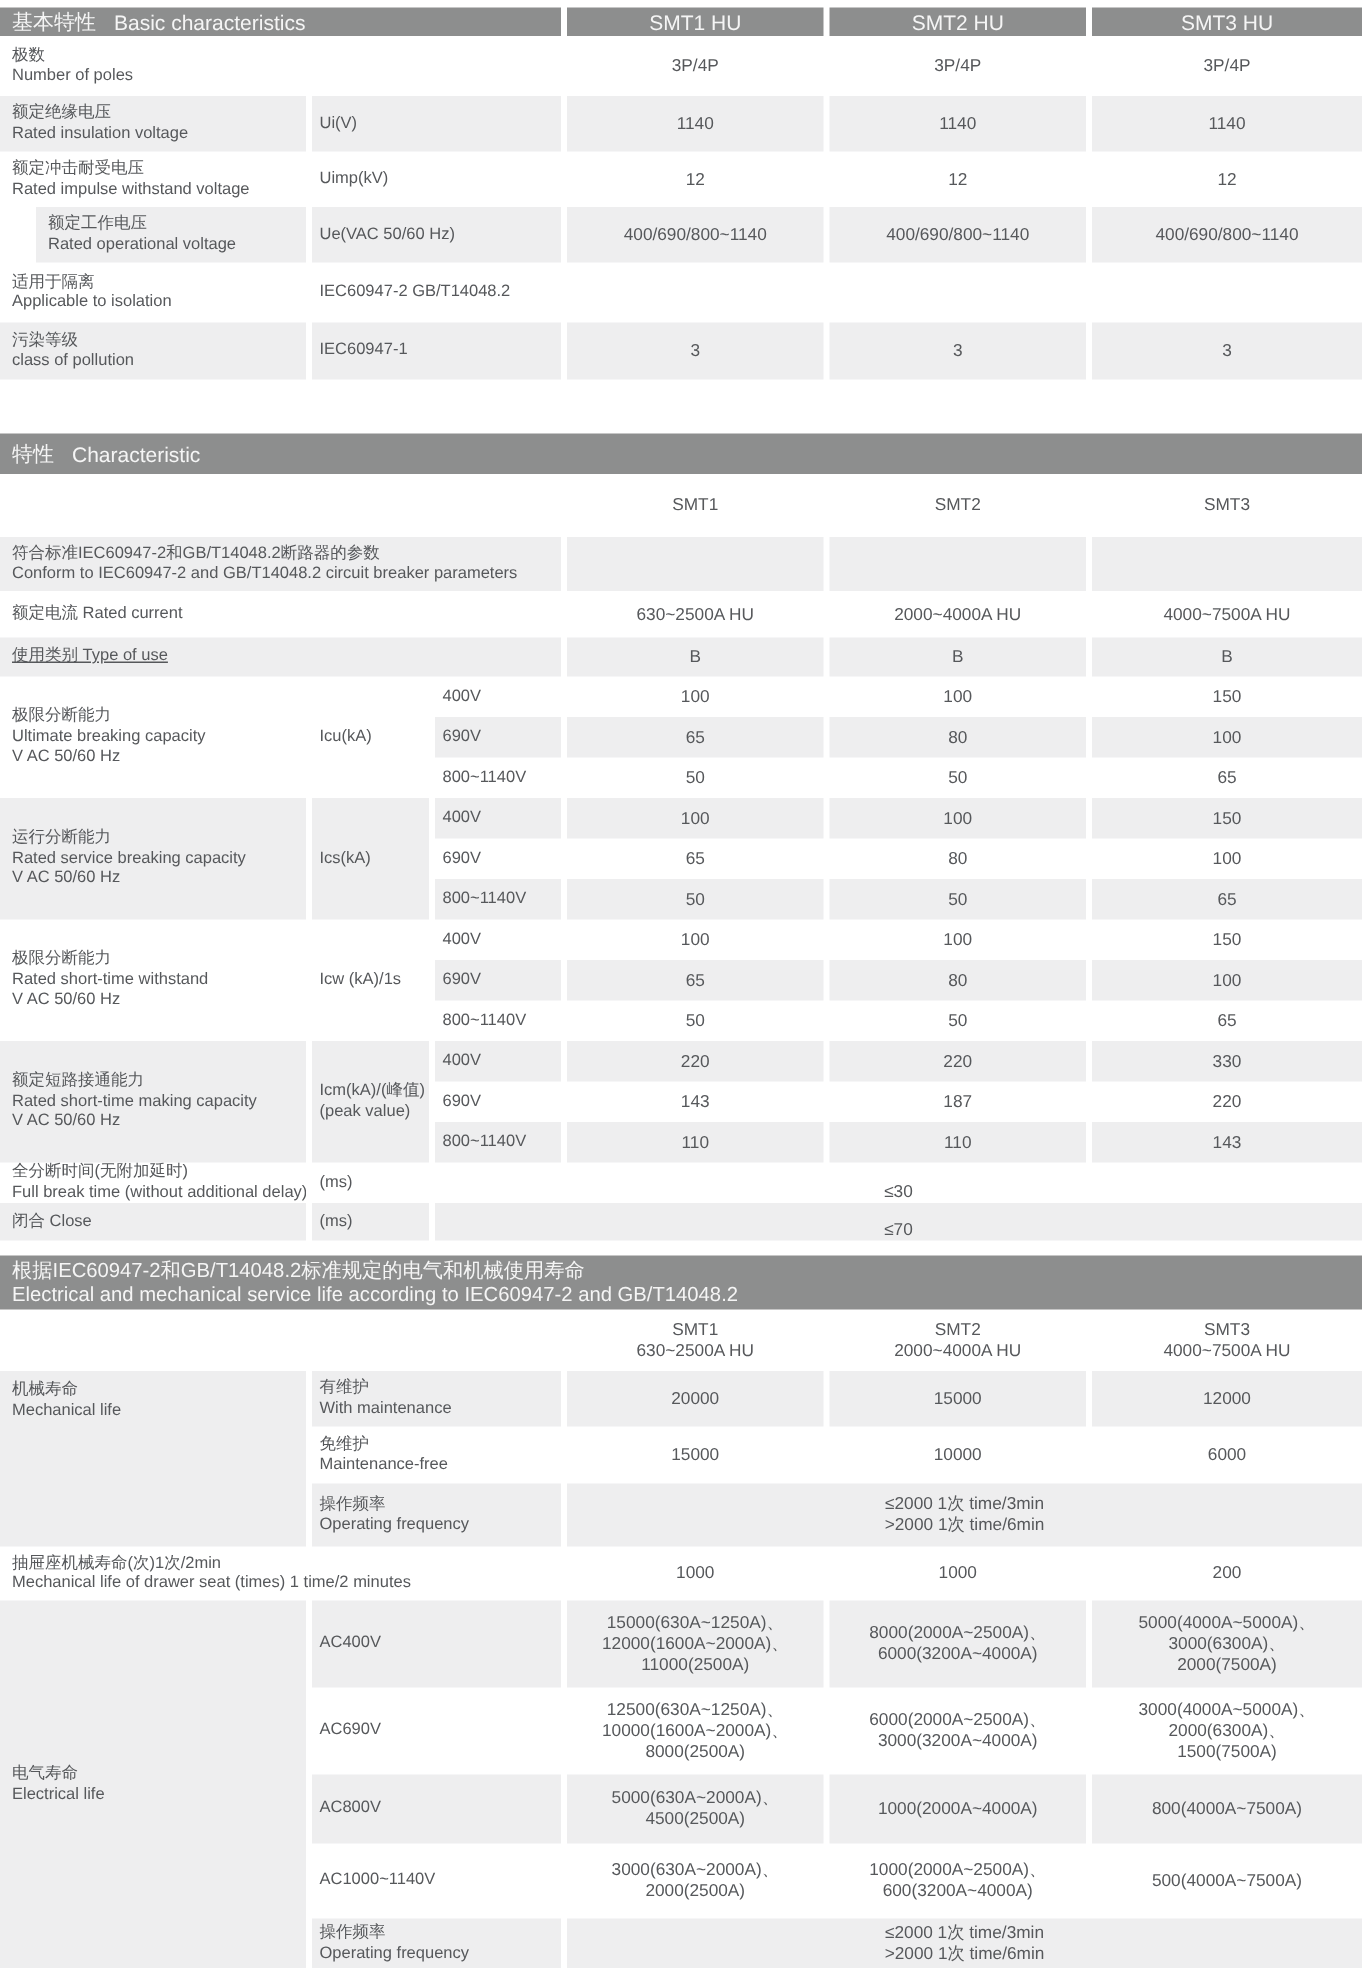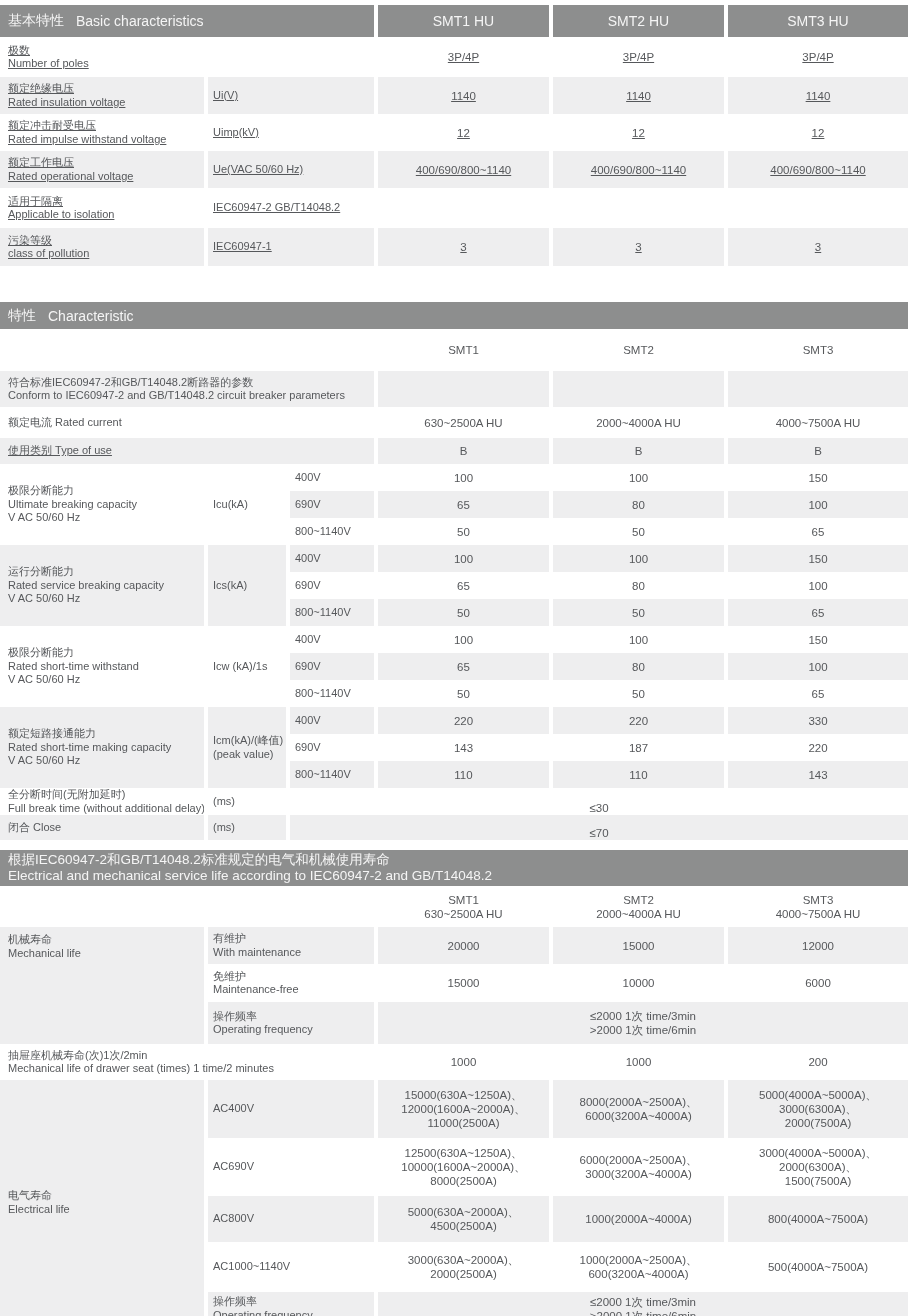--- a/index.html
+++ b/index.html
@@ -1,21 +1,21 @@
 <!DOCTYPE html>
 <html><head>
 <meta charset="utf-8">
 <style>
   html,body{margin:0;padding:0;background:#ffffff;}
   body{font-family:"Liberation Sans","DejaVu Sans",sans-serif;color:#56585b;}
   .page{width:908px;margin:0;background:#fff;}
 
   
   .bar-grid{display:grid;grid-template-columns:204px 78px 84px 171px 171px 180px;column-gap:4px;margin-top:5px;}
-  .bar-cell{background:#8d8e8e;color:#f5f5f5;height:32px;display:flex;align-items:center;font-size:14px;}
+  .bar-cell{background:#8d8e8e;color:#f5f5f5;height:19px;display:flex;align-items:center;font-size:14px;}
   .bar-cell.title{grid-column:1 / span 3;padding-left:8px;}
   .bar-cell.ch{justify-content:center;}
   .bar.full{background:#8d8e8e;color:#f5f5f5;height:27px;display:flex;align-items:center;padding-left:8px;font-size:14px;}
   .bar.full.two{height:36px;flex-direction:column;align-items:flex-start;justify-content:center;line-height:16px;font-size:13.5px;}
   .en{margin-left:12px;}
 
   .sec2{margin-top:36px;}
   .sec3{margin-top:10px;}
 
   
@@ -44,21 +44,21 @@
   <section class="sec1">
     <div class="bar-grid">
       <div class="bar-cell title">
         <span>基本特性</span>
         <span class="en">Basic characteristics</span>
       </div>
       <div class="bar-cell ch" style="grid-column:4">SMT1 HU</div>
       <div class="bar-cell ch" style="grid-column:5">SMT2 HU</div>
       <div class="bar-cell ch" style="grid-column:6">SMT3 HU</div>
     </div>
-    <div class="tbl" style="grid-template-rows: 40px 37px 37px 37px 40px 38px; text-decoration: underline;">
+    <div class="tbl" style="grid-template-rows: 40px 37px 37px 37px 40px 38px;">
         <div class="cell c-label3" style="grid-row: 1;">
           <div>极数</div>
           <div>Number of poles</div>
         </div>
         <div class="cell c-d1" style="grid-row: 1;">
           <div>3P/4P</div>
         </div>
         <div class="cell c-d2" style="grid-row: 1;">
           <div>3P/4P</div>
         </div>
@@ -90,21 +90,21 @@
         </div>
         <div class="cell c-d1" style="grid-row: 3;">
           <div>12</div>
         </div>
         <div class="cell c-d2" style="grid-row: 3;">
           <div>12</div>
         </div>
         <div class="cell c-d3" style="grid-row: 3;">
           <div>12</div>
         </div>
-        <div class="cell c-label shade" style="grid-row: 4;">
+        <div class="cell c-label shade" style="grid-row: 4; margin-left: 24px;">
           <div>额定工作电压</div>
           <div>Rated operational voltage</div>
         </div>
         <div class="cell c-param2 shade" style="grid-row: 4;">
           <div>Ue(VAC 50/60 Hz)</div>
         </div>
         <div class="cell c-d1 shade" style="grid-row: 4;">
           <div>400/690/800~1140</div>
         </div>
         <div class="cell c-d2 shade" style="grid-row: 4;">

